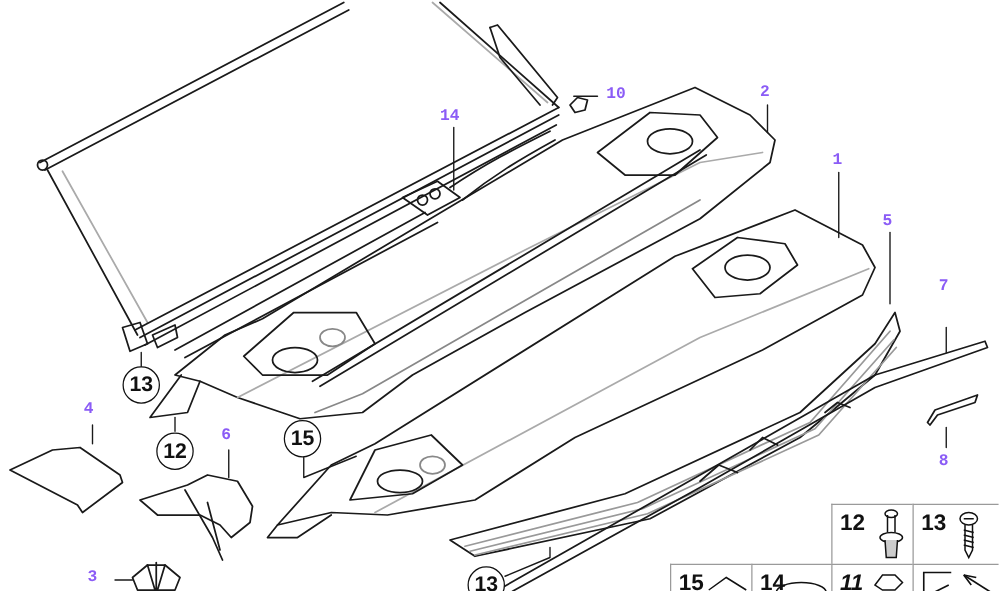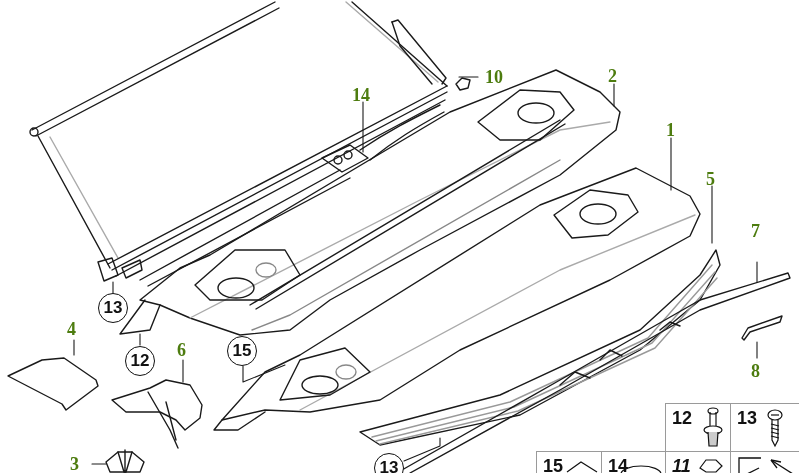--- a/index.html
+++ b/index.html
@@ -1,20 +1,20 @@
 <!DOCTYPE html>
 <html><head>
   <meta charset="utf-8">
   <style>
     html, body { margin: 0; padding: 0; background: #ffffff; }
     body { width: 799px; height: 473px; overflow: hidden; position: relative;
            font-family: "Liberation Sans", sans-serif; }
     #diagram { position: absolute; left: 0; top: 0; width: 799px; height: 473px; }
-    .lbl { position: absolute; font-family: Liberation Serif, serif; font-weight: bold;
-           font-size: 18px; color: #4d7c0f; line-height: 1; white-space: nowrap; }
+    .lbl { position: absolute; font-family: Liberation Mono, monospace; font-weight: bold;
+           font-size: 13px; color: #8b5cf6; line-height: 1; white-space: nowrap; }
     .circ { position: absolute; width: 30px; height: 30px; border: 1.6px solid #111; border-radius: 50%;
             box-sizing: border-box; display: flex; align-items: center; justify-content: center;
             font-family: "Liberation Sans", sans-serif; font-weight: bold; font-size: 17px; color: #111;
             background: #fff; }
     .cell { position: absolute; border-left: 1px solid #9a9a9a; border-top: 1px solid #9a9a9a; box-sizing: border-box; }
     .cell .num { position: absolute; left: 6px; top: 4px; font-weight: bold; font-size: 18px; color: #111;
                  font-family: "Liberation Sans", sans-serif; }
   </style>
 </head>
 <body>

